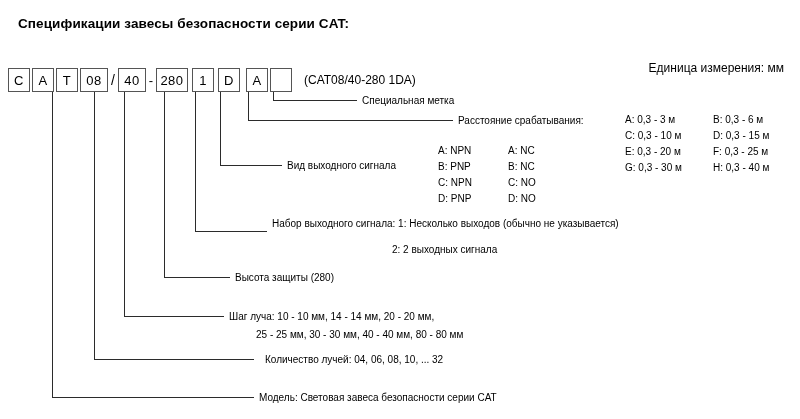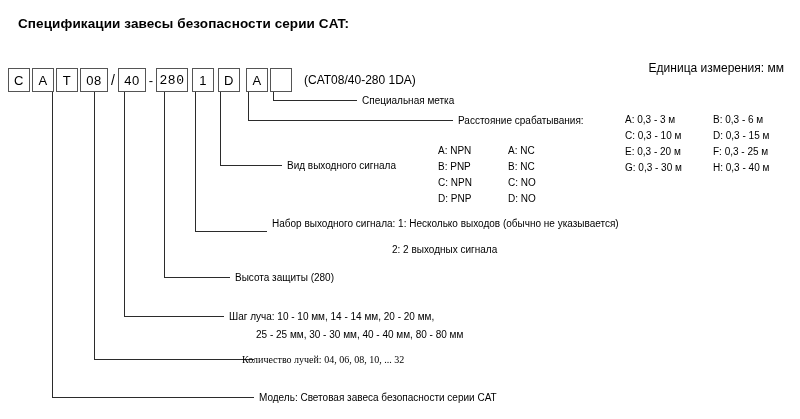--- a/index.html
+++ b/index.html
@@ -114,21 +114,21 @@
   <div class="unit">Единица измерения: мм</div>
 
   <div class="code-row">
     <div class="cbox" style="left:0px; width:22px;">C</div>
     <div class="cbox" style="left:24px; width:22px;">A</div>
     <div class="cbox" style="left:48px; width:22px;">T</div>
     <div class="cbox" style="left:72px; width:28px;">08</div>
     <div class="slash" style="left:100px; width:10px;">/</div>
     <div class="cbox" style="left:110px; width:28px;">40</div>
     <div class="dash" style="left:138px; width:10px;">-</div>
-    <div class="cbox" style="left:148px; width:32px;font-family:Liberation Mono, monospace;">280</div>
+    <div class="cbox" style="left:148px; width:32px;">280</div>
     <div class="cbox" style="left:184px; width:22px;">1</div>
     <div class="cbox" style="left:210px; width:22px;">D</div>
     <div class="cbox" style="left:238px; width:22px;">A</div>
     <div class="cbox" style="left:262px; width:22px;"></div>
     <div class="paren" style="left:296px;">(CAT08/40-280 1DA)</div>
   </div>
 
   <div class="vline" style="left:273px; top:92px; height:9px;"></div>
   <div class="hline" style="left:273px; top:100px; width:84px;"></div>
   <div class="lbl" style="left:362px; top:93px;">Специальная метка</div>
@@ -170,19 +170,19 @@
   <div class="hline" style="left:164px; top:277px; width:66px;"></div>
   <div class="lbl" style="left:235px; top:270px;">Высота защиты (280)</div>
 
   <div class="vline" style="left:124px; top:92px; height:225px;"></div>
   <div class="hline" style="left:124px; top:316px; width:100px;"></div>
   <div class="lbl" style="left:229px; top:309px;">Шаг луча: 10 - 10 мм, 14 - 14 мм, 20 - 20 мм,</div>
   <div class="lbl" style="left:256px; top:327px;">25 - 25 мм, 30 - 30 мм, 40 - 40 мм, 80 - 80 мм</div>
 
   <div class="vline" style="left:94px; top:92px; height:268px;"></div>
   <div class="hline" style="left:94px; top:359px; width:160px;"></div>
-  <div class="lbl" style="left:242px; top:352px;font-family:Liberation Serif, serif;">Количество лучей: 04, 06, 08, 10, ... 32</div>
+  <div class="lbl" style="left:265px; top:352px;">Количество лучей: 04, 06, 08, 10, ... 32</div>
 
   <div class="vline" style="left:52px; top:92px; height:306px;"></div>
   <div class="hline" style="left:52px; top:397px; width:202px;"></div>
   <div class="lbl" style="left:259px; top:390px;">Модель: Световая завеса безопасности серии CAT</div>
 
 </div>
 
 </body></html>

